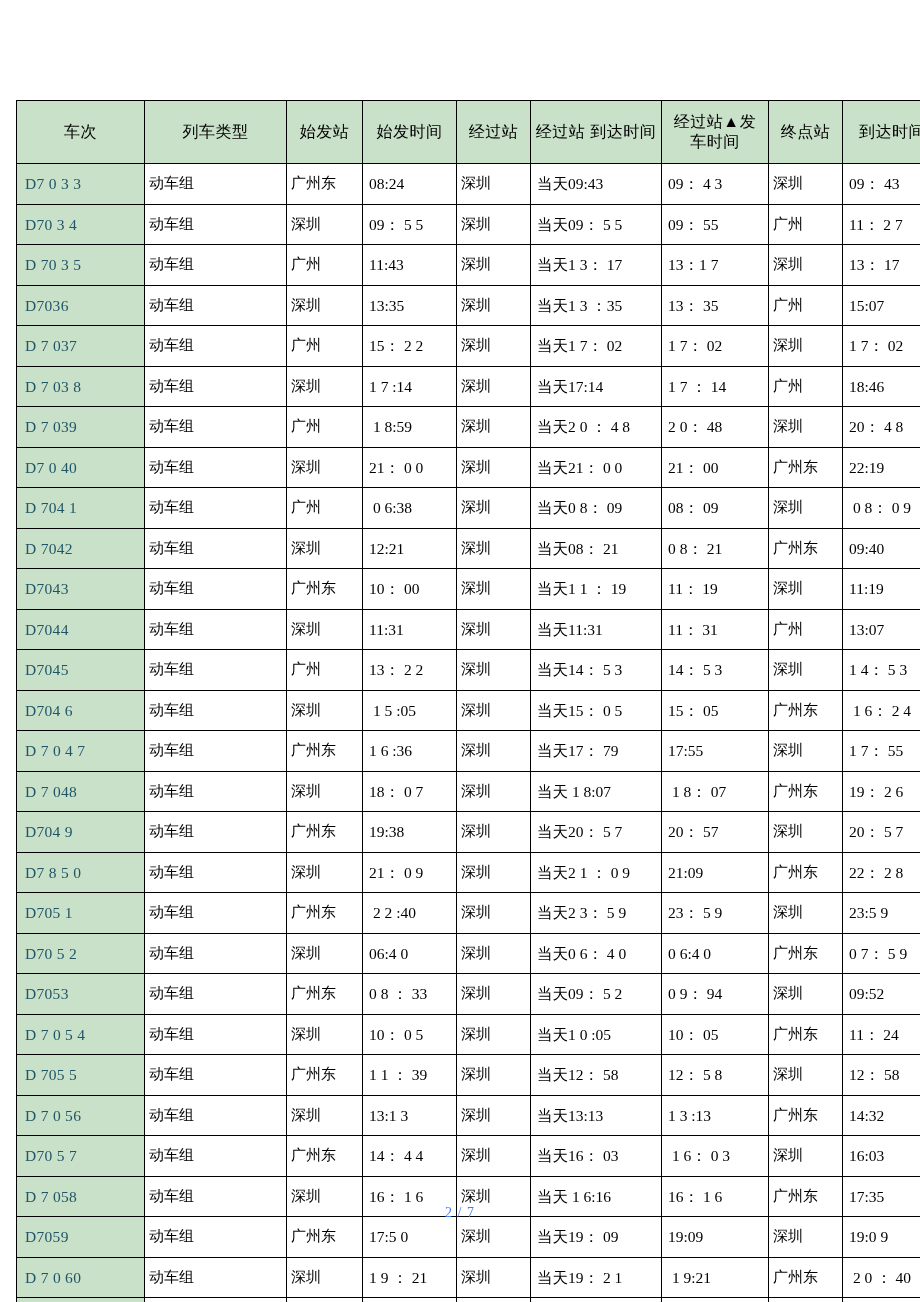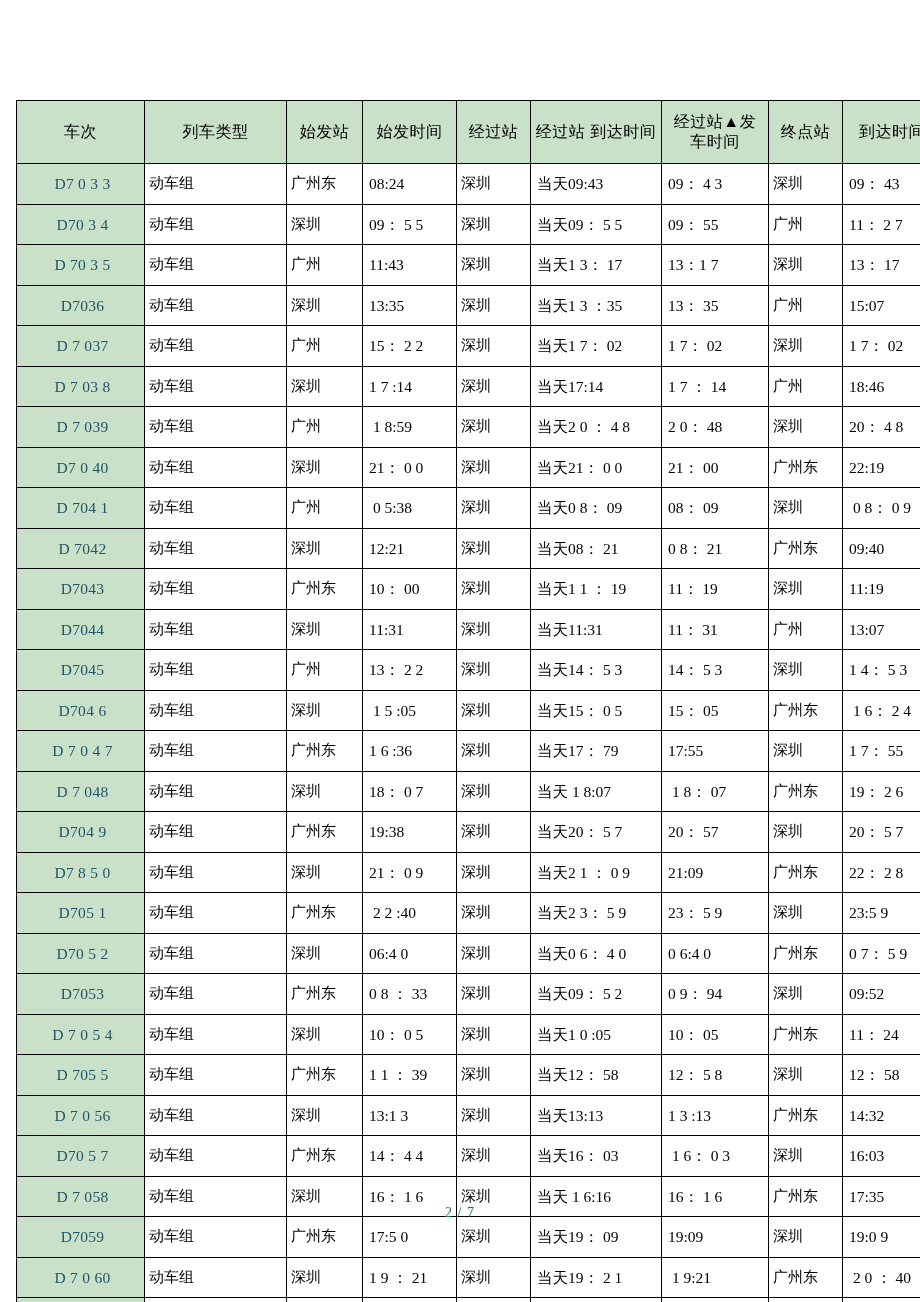--- a/index.html
+++ b/index.html
@@ -65,21 +65,21 @@
     font-size: 16px;
     letter-spacing: 0.5px;
     font-family: "Liberation Sans", "DejaVu Sans", sans-serif;
   }
   table.timetable tbody tr { height: 40.5px; }
   table.timetable tbody tr.tall { height: 66px; }
 
   table.timetable td.trainno {
     background: #c9e0c9;
     color: #1f5566;
-    text-align: center;
+    text-align: left;
     padding-left: 8px;
     letter-spacing: 0.3px;
   }
   table.timetable td.cn {
     font-family: "Liberation Sans", "DejaVu Sans", sans-serif;
     font-size: 15px;
   }
   table.timetable td.num {
     text-align: left;
     padding-left: 6px;
@@ -90,21 +90,21 @@
     padding-left: 6px;
     margin-left: 9px;
   }
   .footer {
     position: absolute;
     left: 0;
     top: 1205px;
     width: 920px;
     text-align: center;
     font-size: 14px;
-    color: #15803d;
+    color: #3b82f6;
     font-family: "Liberation Serif", "DejaVu Serif", serif;
     letter-spacing: 1px;
   }
 </style>
 <style>table.timetable thead th{background:#c9e0c9;}table.timetable td.trainno{background:#c9e0c9;color:#1f5566;}</style></head>
 <body>
 
 <div class="page">
 
   <div class="table-wrap">
@@ -221,21 +221,21 @@
             <td class="cn">深圳</td>
             <td class="numwrap">当天21： 0 0</td>
             <td class="num">21： 00</td>
             <td class="cn">广州东</td>
             <td class="num">22:19</td>
           </tr>
           <tr>
             <td class="trainno"> D 704 1</td>
             <td class="cn">动车组</td>
             <td class="cn">广州</td>
-            <td class="num"> 0 5:38</td>
+            <td class="num"> 0 6:38</td>
             <td class="cn">深圳</td>
             <td class="numwrap">当天0 8： 09</td>
             <td class="num">08： 09</td>
             <td class="cn">深圳</td>
             <td class="num"> 0 8： 0 9</td>
           </tr>
           <tr>
             <td class="trainno"> D 7042</td>
             <td class="cn">动车组</td>
             <td class="cn">深圳</td>

